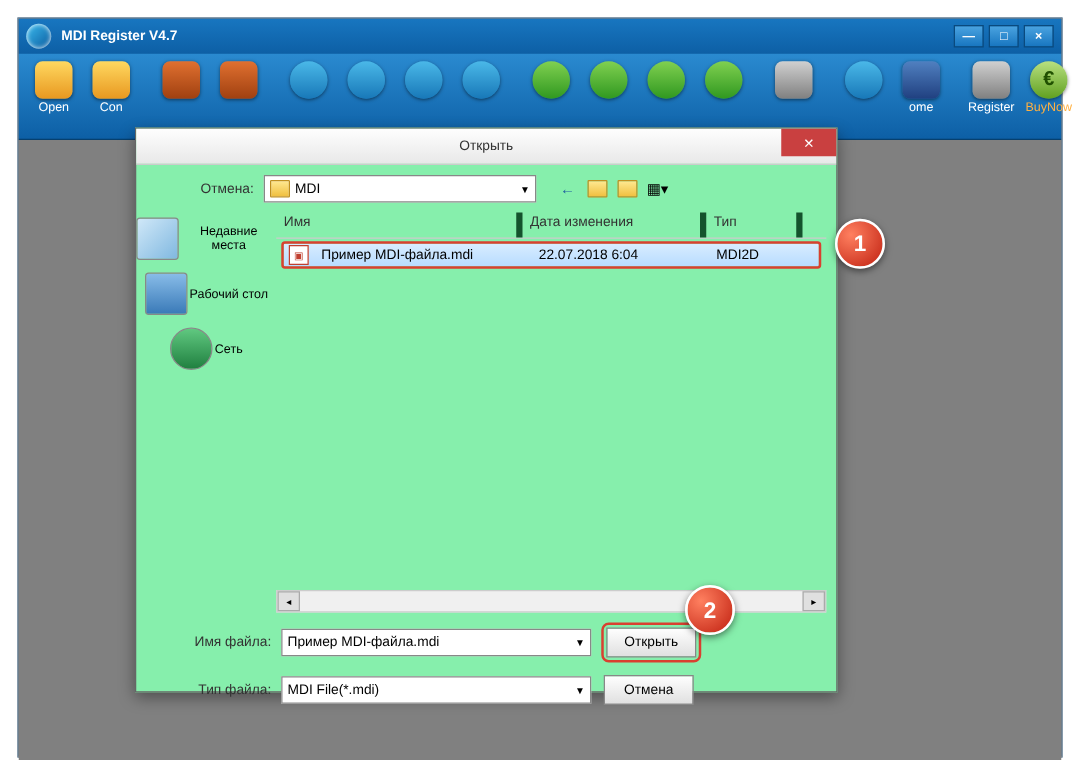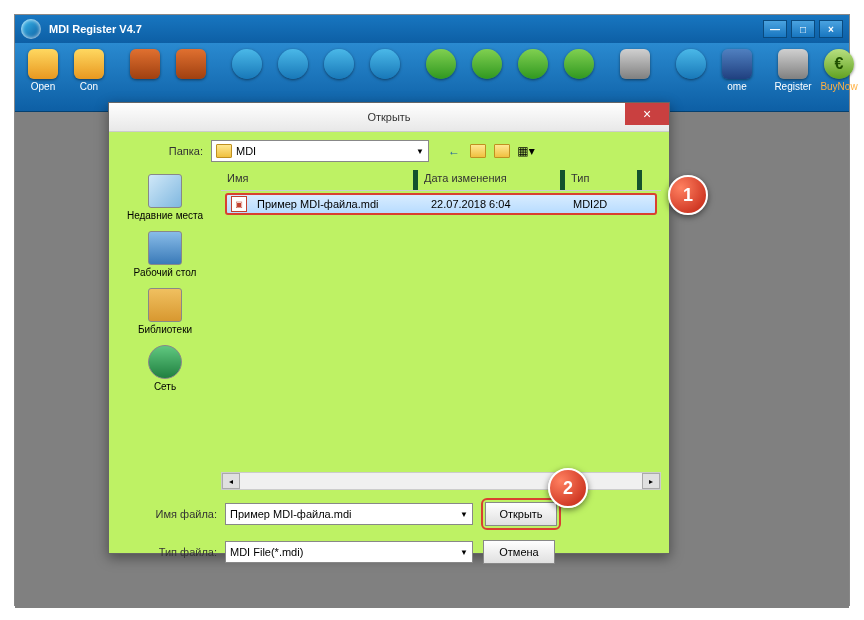--- a/index.html
+++ b/index.html
@@ -10,32 +10,32 @@
 .winbtn{width:22px;height:16px;background:linear-gradient(#4aa3e0,#1876c0);border:1px solid #0a4a7e;display:flex;align-items:center;justify-content:center;color:#fff;font-size:10px}
 .toolbar{height:60px;background:linear-gradient(#2a8ad0,#0d5fa5);display:flex;align-items:flex-start;gap:2px;padding:4px 6px;border-bottom:1px solid #06406f}
 .tbtn{display:flex;flex-direction:column;align-items:center;gap:2px;padding:2px 4px;color:#fff;font-size:10px;min-width:36px}
 .tic{width:30px;height:30px;border-radius:6px;box-shadow:0 1px 3px rgba(0,0,0,.5)}
 .sep{width:2px;height:50px;background:linear-gradient(#0a4a7e,#2a8ad0);margin:0 4px}
 .body-row{display:flex;height:496px}
 .sidebar-col{width:148px;background:#000;border-right:1px solid #333;position:relative}
 .page-hdr{position:absolute;left:20px;top:0;width:128px;height:22px;background:linear-gradient(#e8e8e8,#c8c8c8);border:1px solid #888;text-align:center;line-height:22px;color:#000;font-size:11px}
 .main-col{flex:1;background:#808080;position:relative}
 .statusbar{height:20px;background:linear-gradient(#1876c0,#0d5fa5);color:#fff;font-size:10px;display:flex;align-items:center;justify-content:flex-end;padding:0 10px;position:absolute;bottom:0;left:0;right:0}
-.dialog{position:absolute;left:108px;top:102px;width:560px;height:450px;background:#bef264;border:1px solid #666;box-shadow:0 4px 12px rgba(0,0,0,.4)}
+.dialog{position:absolute;left:108px;top:102px;width:560px;height:450px;background:#86efac;border:1px solid #666;box-shadow:0 4px 12px rgba(0,0,0,.4)}
 .dlg-title{height:28px;background:linear-gradient(#fefefe,#e8e8e8);display:flex;align-items:center;justify-content:center;position:relative;color:#333;border-bottom:1px solid #ccc}
 .dlg-close{position:absolute;right:0;top:0;width:44px;height:22px;background:#c94040;color:#fff;display:flex;align-items:center;justify-content:center;font-size:14px}
 .dlg-folder-row{display:flex;align-items:center;gap:8px;padding:8px 14px}
 .dlg-label{width:80px;text-align:right;color:#333}
 .folder-select{display:flex;align-items:center;border:1px solid #888;height:20px;width:208px;padding:0 4px;gap:4px;background:#fff}
 .folder-select .arrow{margin-left:auto;font-size:8px}
 .nav-icons{display:flex;gap:6px;margin-left:8px}
 .nav-icon{width:18px;height:18px;display:flex;align-items:center;justify-content:center;font-size:12px}
 .dlg-body{display:flex;height:320px}
 .places{width:112px;display:flex;flex-direction:column;align-items:center;gap:10px;padding-top:4px}
-.place{display:flex;flex-direction:column;align-items:center;gap:2px;color:#000;font-size:10px;text-align:center}
+.place{display:flex;flex-direction:row;align-items:center;gap:2px;color:#000;font-size:10px;text-align:center}
 .place-ic{width:32px;height:32px;background:linear-gradient(135deg,#d0e8f8,#80b8e0);border:1px solid #888;border-radius:3px}
 .file-list{flex:1;border:none;position:relative;padding-right:8px}
 .flist-header{display:flex;height:20px;border-bottom:1px solid #ccc;font-size:11px;color:#333}
 .fcol{padding:2px 6px;border-right:5px solid #14532d}
 .file-row{display:flex;height:18px;align-items:center;background:linear-gradient(#d8ecff,#b8dcff);font-size:11px;border:2px solid #d94030;border-radius:3px;margin:2px 4px 0 4px;position:relative}
 .file-row .fcol{border:none}
 .file-icon{width:14px;height:14px;background:#fff;border:1px solid #c04030;margin:0 4px;display:flex;align-items:center;justify-content:center;font-size:8px;color:#c04030}
 .scroll-h{position:absolute;bottom:0;left:0;right:8px;height:16px;background:#f0f0f0;border:1px solid #ccc;display:flex}
 .scroll-arr{width:16px;height:14px;background:#e0e0e0;border:1px solid #aaa;display:flex;align-items:center;justify-content:center;font-size:8px}
 .dlg-bottom{padding:8px 14px}
@@ -131,21 +131,21 @@
 
 </div>
 
 <div class="dialog">
   <div class="dlg-title">
     <span>Открыть</span>
     <div class="dlg-close">×</div>
   </div>
 
   <div class="dlg-folder-row">
-    <div class="dlg-label">Папка:</div>
+    <div class="dlg-label">Отмена:</div>
     <div class="folder-select">
       <div class="folder-ic"></div>
       <span>MDI</span>
       <span class="arrow">▼</span>
     </div>
     <div class="nav-icons">
       <div class="nav-icon" style="color:#2060a0">←</div>
       <div class="nav-icon">
           <div class="folder-ic"></div>
         </div>
@@ -158,24 +158,20 @@
 
   <div class="dlg-body">
     <div class="places">
       <div class="place">
           <div class="place-ic"></div>
           <span>Недавние места</span>
         </div>
       <div class="place">
           <div class="place-ic" style="background:linear-gradient(#88bce8,#3a7ab8)"></div>
           <span>Рабочий стол</span>
-        </div>
-      <div class="place">
-          <div class="place-ic" style="background:linear-gradient(#f0c060,#d89830)"></div>
-          <span>Библиотеки</span>
         </div>
       <div class="place">
           <div class="place-ic" style="background:linear-gradient(#60c880,#208040);border-radius:50%"></div>
           <span>Сеть</span>
         </div>
     </div>
 
     <div class="file-list">
       <div class="flist-header">
         <div class="fcol" style="width:180px">Имя</div>

